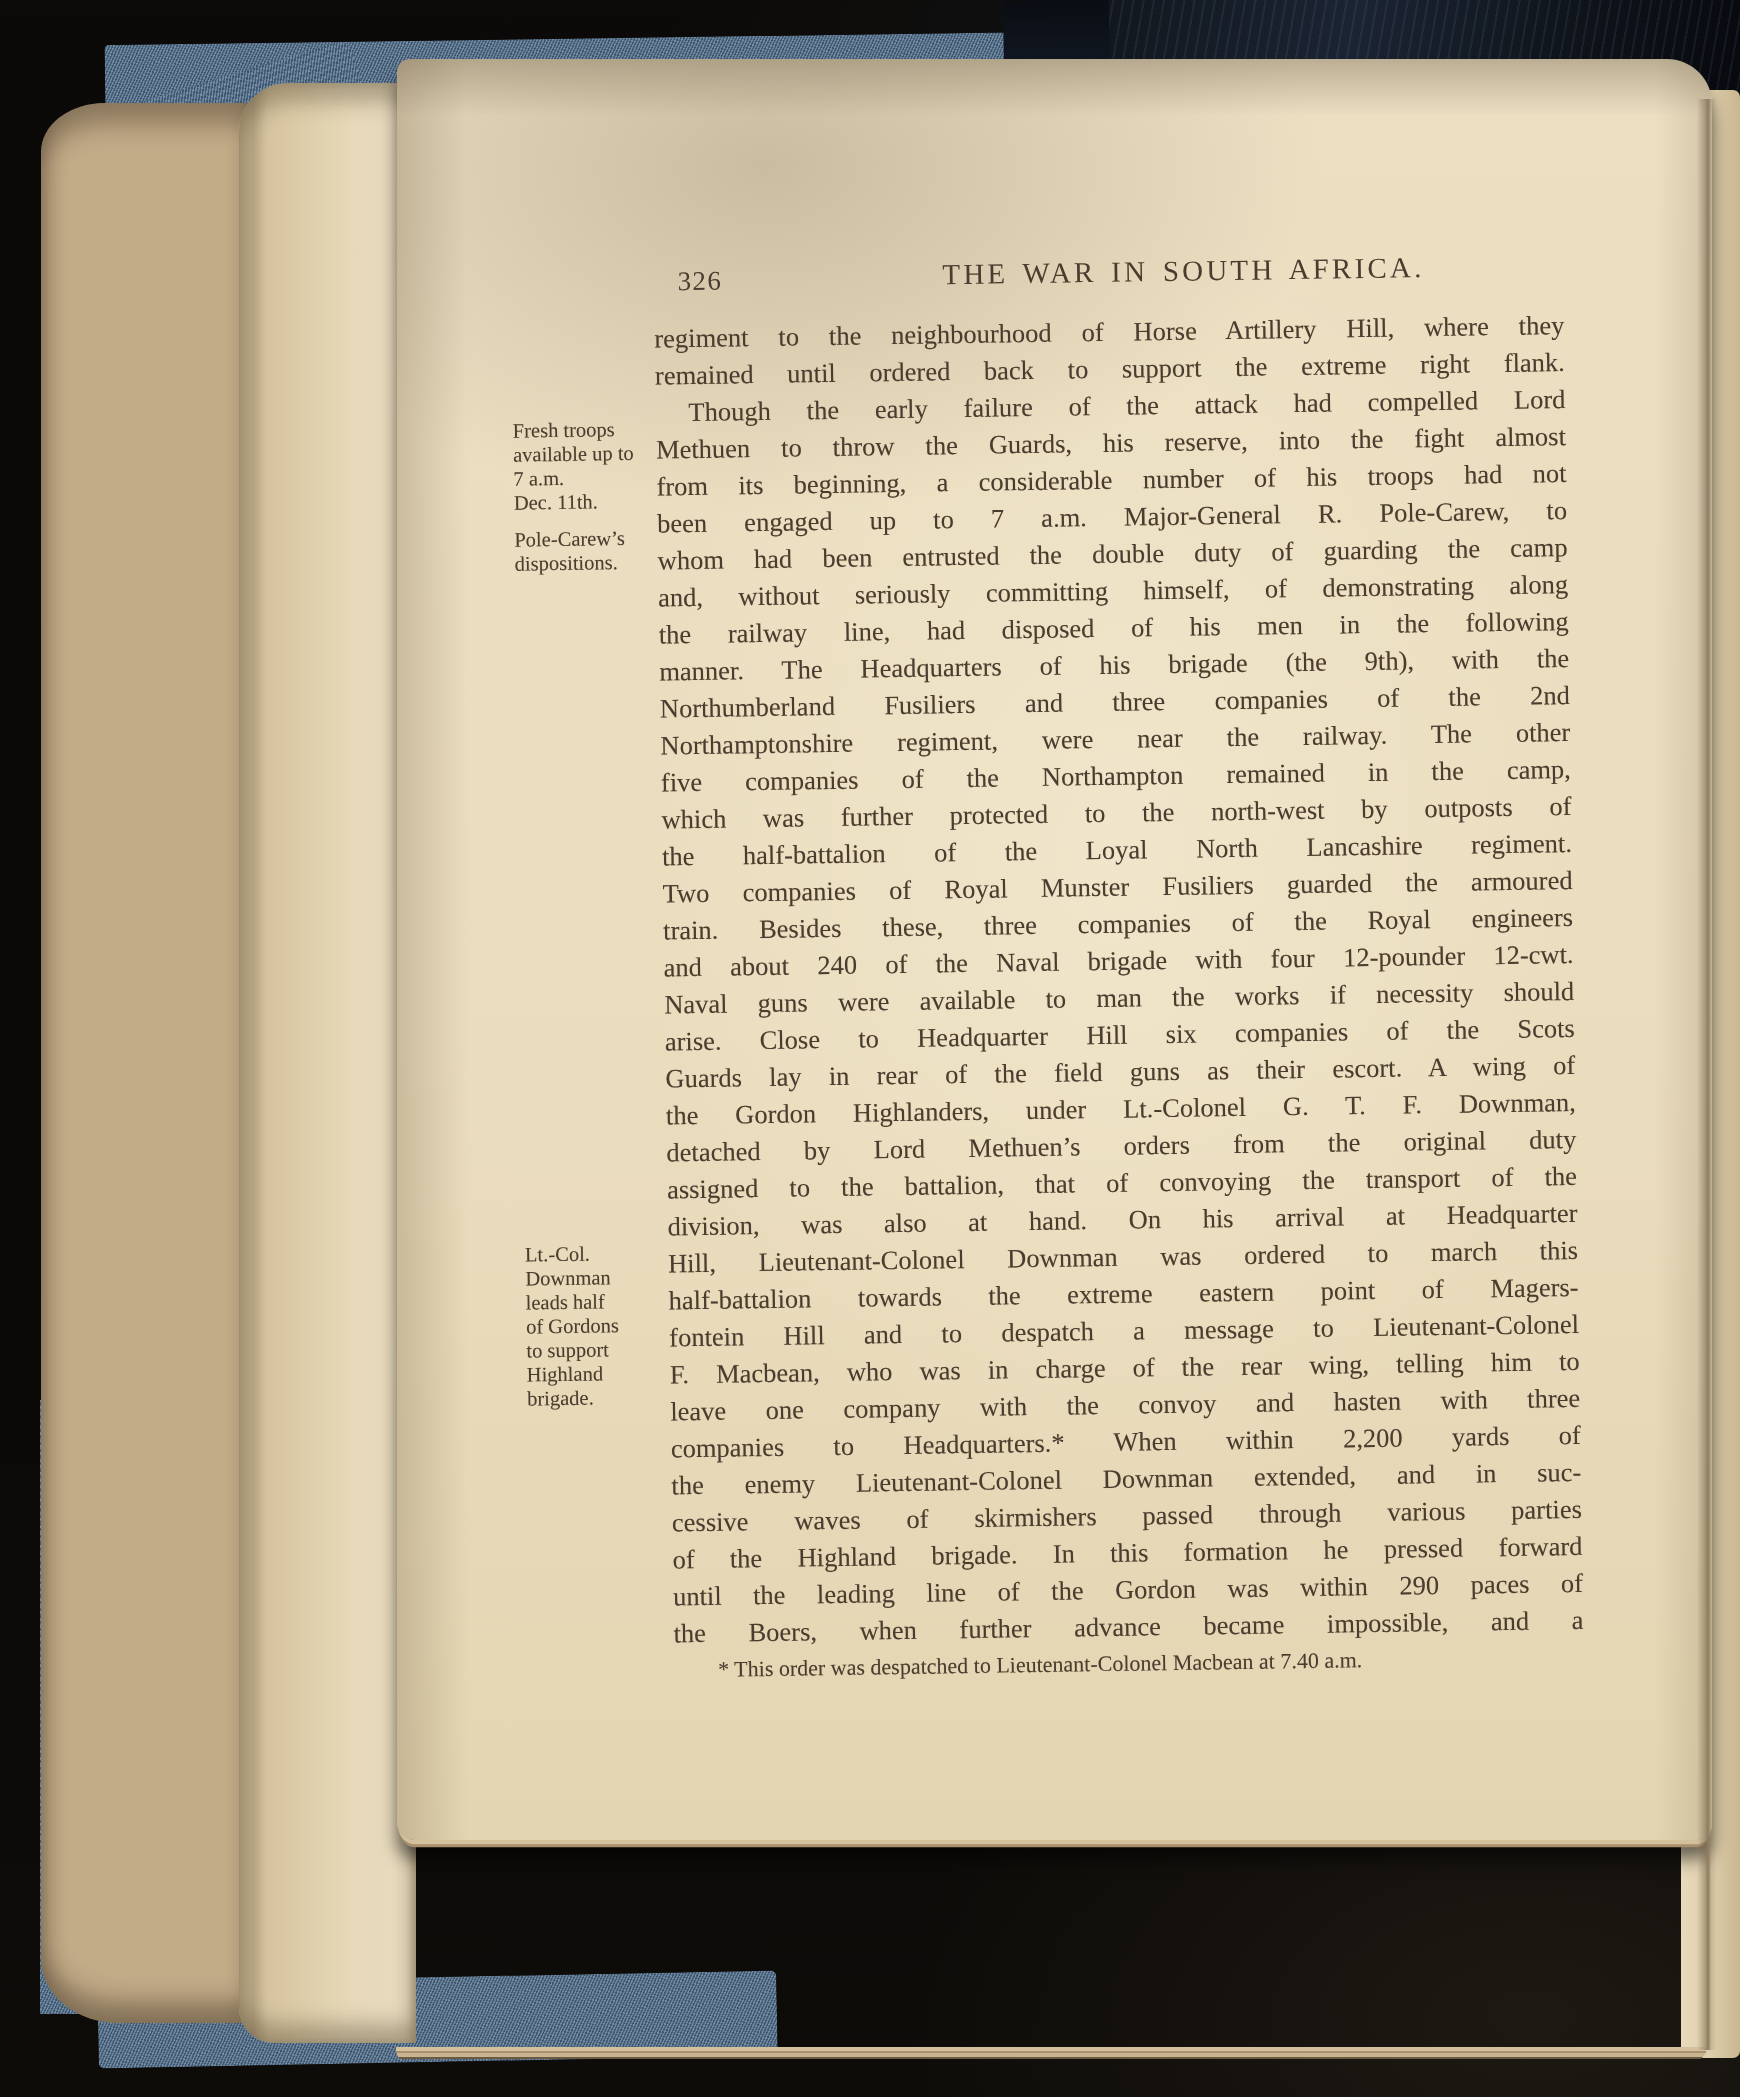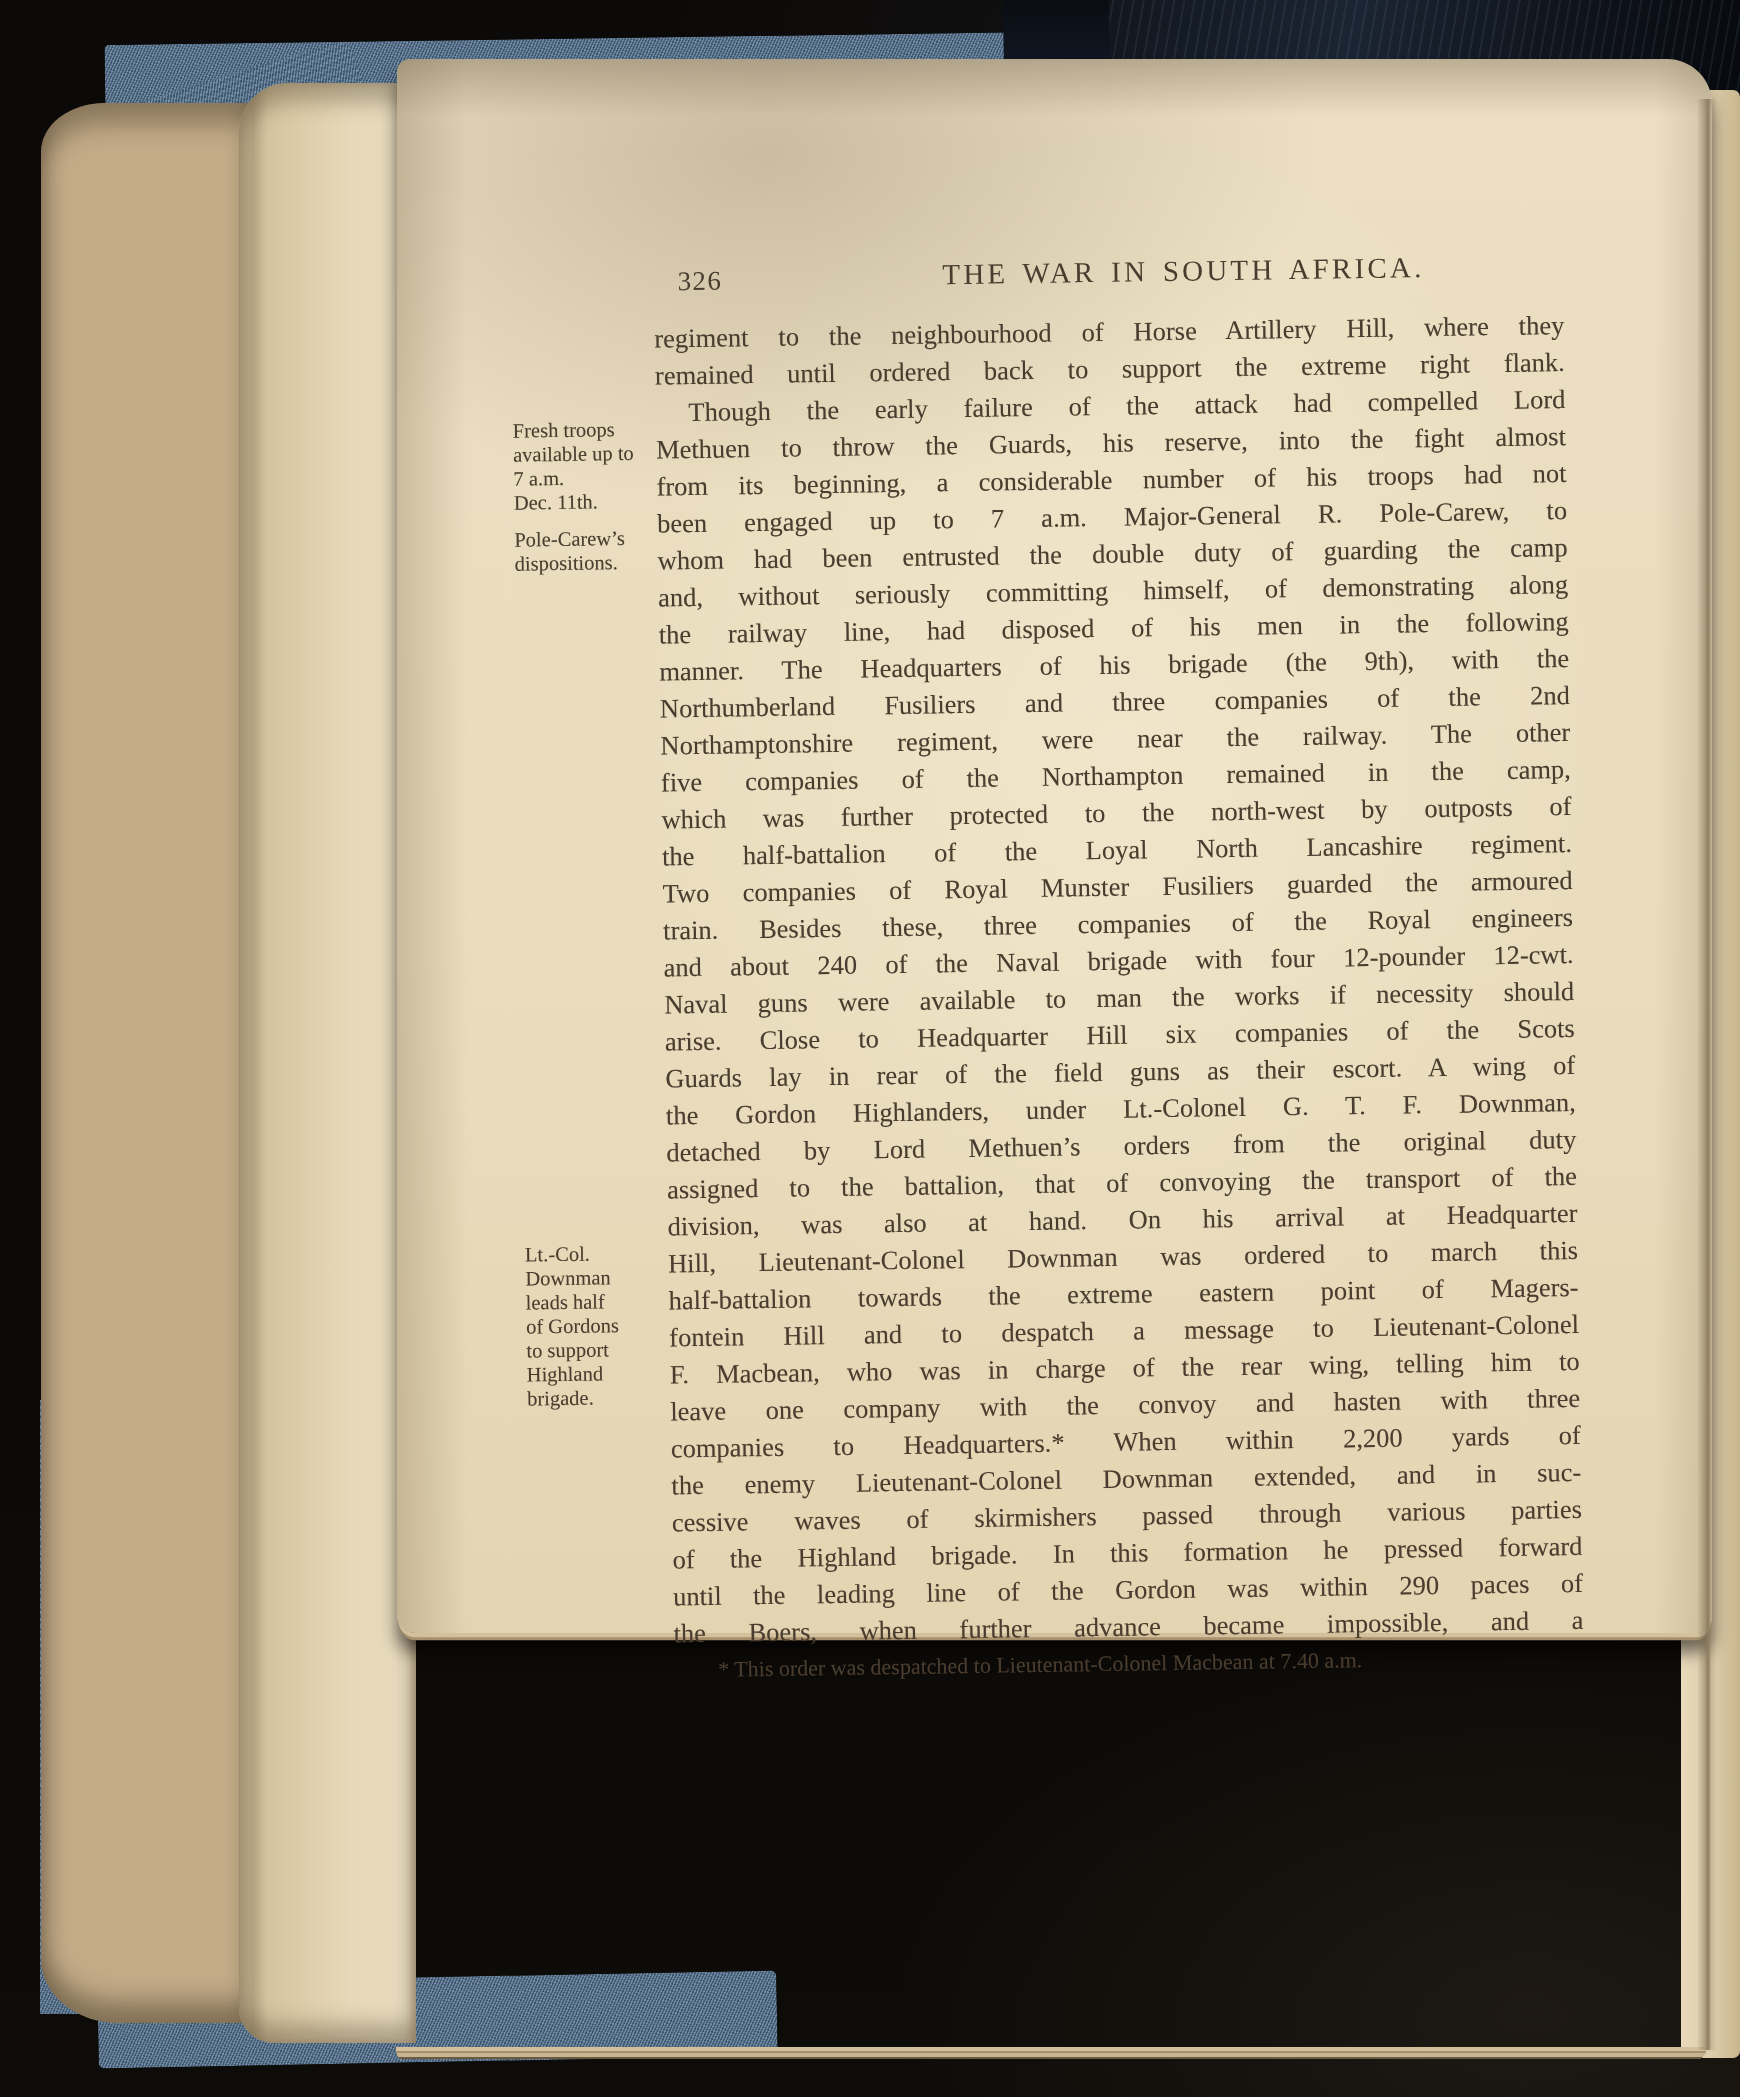--- a/index.html
+++ b/index.html
@@ -43,21 +43,21 @@
   .page-curl{position:absolute;z-index:3;left:239px;top:83px;width:177px;height:1960px;
     border-radius:49px 0 0 35px;
     background:
       linear-gradient(90deg, rgba(255,250,235,0.0) 0, rgba(90,70,45,0.18) 8%, transparent 16%),
       linear-gradient(90deg,#cfbd99 0%,#dccaa6 30%,#e6d8b8 62%,#e9dcbf 100%);
     box-shadow:inset -4.2px 0 5.7px rgba(120,95,60,0.25), inset 0 18.4px 21px rgba(60,48,30,0.35), inset 0 -18.4px 21px rgba(60,48,30,0.35);
   }
   .page-sliver{position:absolute;z-index:3;left:1681px;top:90px;width:59px;height:1968px;
     background:linear-gradient(90deg,#e8dabb,#dccca9 55%,#c9b68f 100%);
     border-radius:0 7px 7px 0;}
-  .page{position:absolute;z-index:4;left:397px;top:59px;width:1315px;height:1574px;
+  .page{position:absolute;z-index:4;left:397px;top:59px;width:1315px;height:1781px;
     border-radius:12.7px 45px 15.6px 18.4px;
     background:
       radial-gradient(919px 580px at 28% 6%, rgba(122,108,86,0.30), transparent 60%),
       linear-gradient(180deg, rgba(108,94,70,0.38) 0, rgba(108,94,70,0) 57px),
       linear-gradient(90deg, rgba(128,108,78,0.30) 0, rgba(128,108,78,0) 71px),
       linear-gradient(270deg, rgba(118,100,70,0.22) 0, transparent 57px),
       radial-gradient(672px 919px at 55% 45%, rgba(255,249,230,0.30), transparent 72%),
       linear-gradient(180deg,#ecdfc2 0%,#eaddbe 55%,#e4d5b2 100%);
     box-shadow:0 5.7px 0 -1.4px #d3c19e, 0 10px 0 -2.8px #a8906c, 0 18.4px 17px rgba(0,0,0,0.55);
   }

